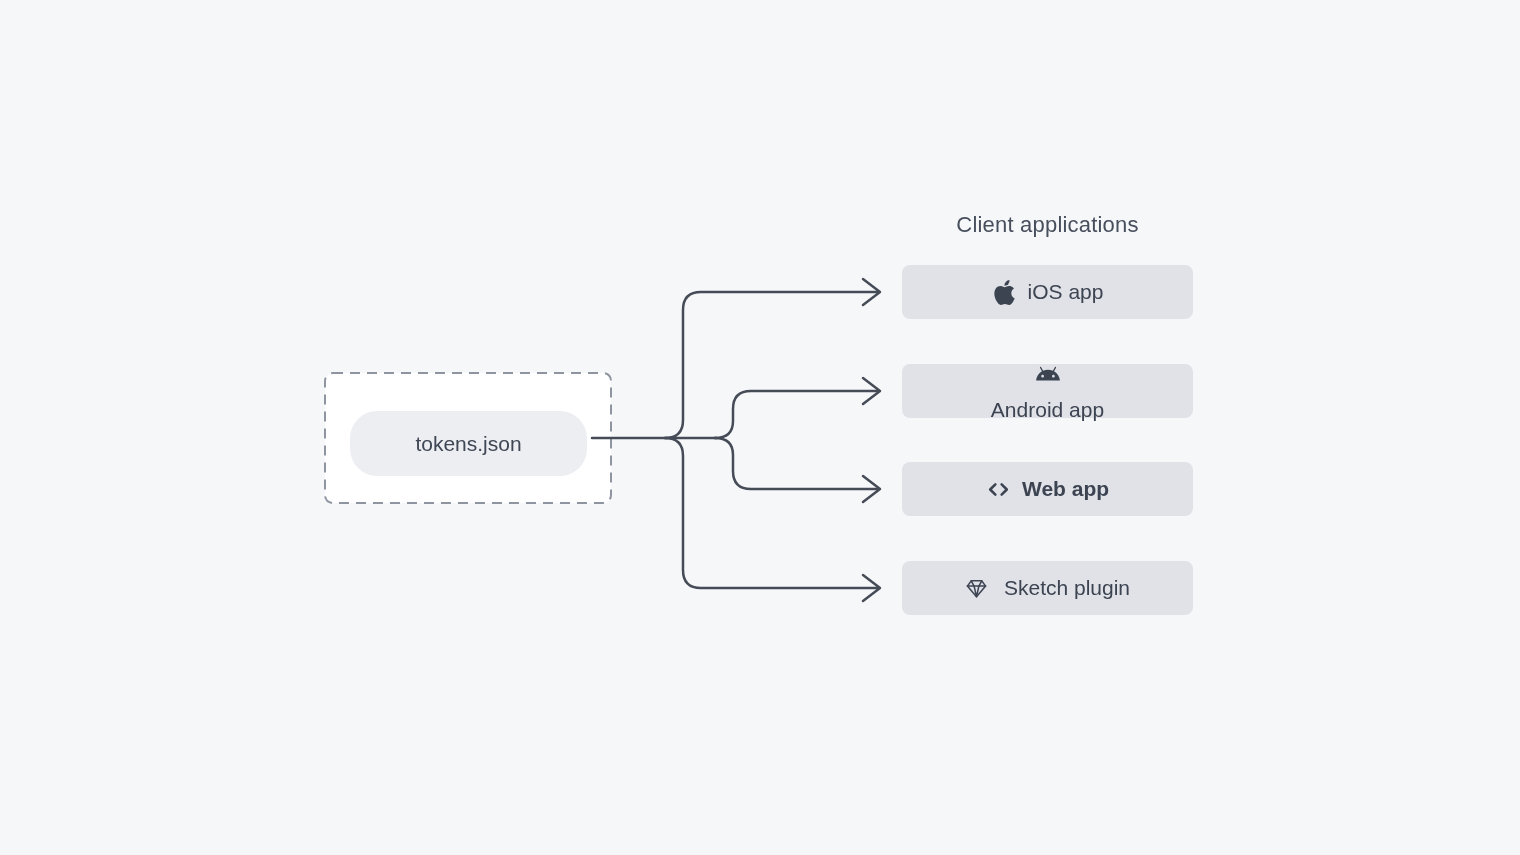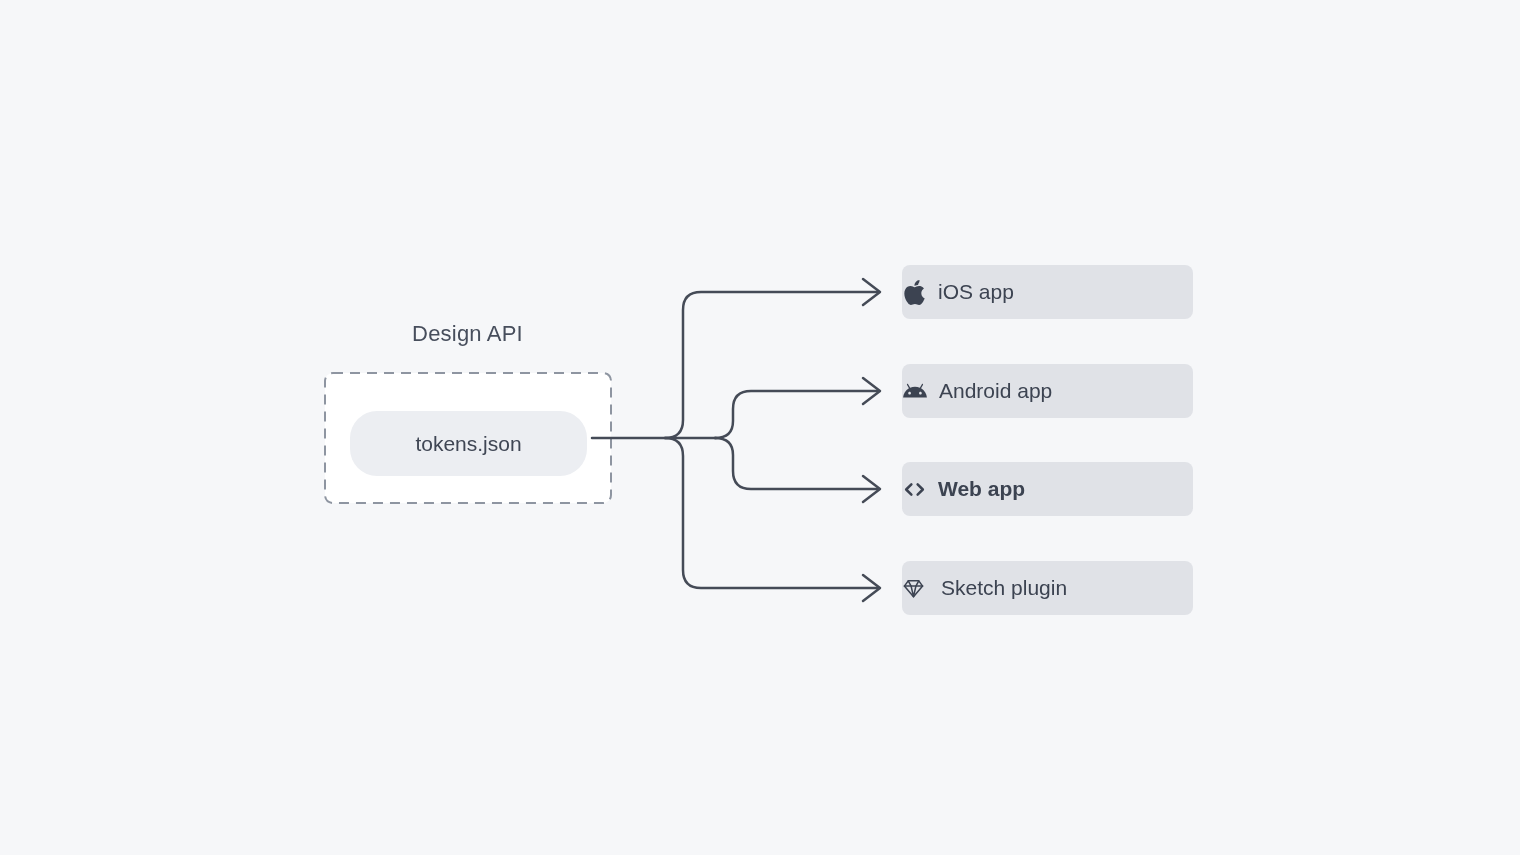--- a/index.html
+++ b/index.html
@@ -38,27 +38,27 @@
     color: #3f4654;
   }
   .client-node {
     position: absolute;
     left: 902px;
     width: 291px; height: 54px;
     background: #e0e2e7;
     border-radius: 8px;
     display: flex;
     align-items: center;
-    justify-content: flex-start;
+    justify-content: center;
     gap: 11px;
     font-size: 21px;
     color: #3c4351;
   }
   .client-node.n0 { top: 265px; }
-  .client-node.n1 { top: 364px; }
+  .client-node.n1 { top: 364px; flex-direction: column; }
   .client-node.n2 { top: 462px; font-weight: bold; }
   .client-node.n3 { top: 561px; gap: 16px; }
   .node-icon { flex: 0 0 auto; display: block; }
 </style>
 </head>
 <body>
 
 <div class="stage">
 
   <svg class="svg-layer" viewBox="0 0 1520 855" fill="none">
@@ -76,26 +76,26 @@
 
       <path d="M 715 438 Q 733 438 733 455 V 471 Q 733 489 751 489 H 877"></path>
 
       <path d="M 863 279 L 880 292 L 863 305"></path>
       <path d="M 863 378 L 880 391 L 863 404"></path>
       <path d="M 863 476 L 880 489 L 863 502"></path>
       <path d="M 863 575 L 880 588 L 863 601"></path>
     </g>
   </svg>
 
-  <div class="heading design-api">Design API</div>
 
   <div class="pill">
     <span>tokens.json</span>
   </div>
 
+  <div class="heading client-apps">Client applications</div>
 
   <div class="client-node n0">
     <svg class="node-icon" width="25" height="25" viewBox="0 0 24 24" fill="#3c4351">
       <path d="M12.152 6.896c-.948 0-2.415-1.078-3.96-1.04-2.04.027-3.91 1.183-4.961 3.014-2.117 3.675-.546 9.103 1.519 12.09 1.013 1.454 2.208 3.09 3.792 3.039 1.52-.065 2.09-.987 3.935-.987 1.831 0 2.35.987 3.96.948 1.637-.026 2.676-1.48 3.676-2.948 1.156-1.688 1.636-3.325 1.662-3.415-.039-.013-3.182-1.221-3.22-4.857-.026-3.04 2.48-4.494 2.597-4.559-1.429-2.09-3.623-2.324-4.39-2.376-2-.156-3.675 1.09-4.61 1.09zM15.53 3.83c.843-1.012 1.4-2.427 1.245-3.83-1.207.052-2.662.805-3.532 1.818-.78.896-1.454 2.338-1.273 3.714 1.338.104 2.715-.688 3.56-.702"></path>
     </svg>
     <span>iOS app</span>
   </div>
 
   <div class="client-node n1">
     <svg class="node-icon" width="26" height="26" viewBox="0 0 24 24" fill="#3c4351">

